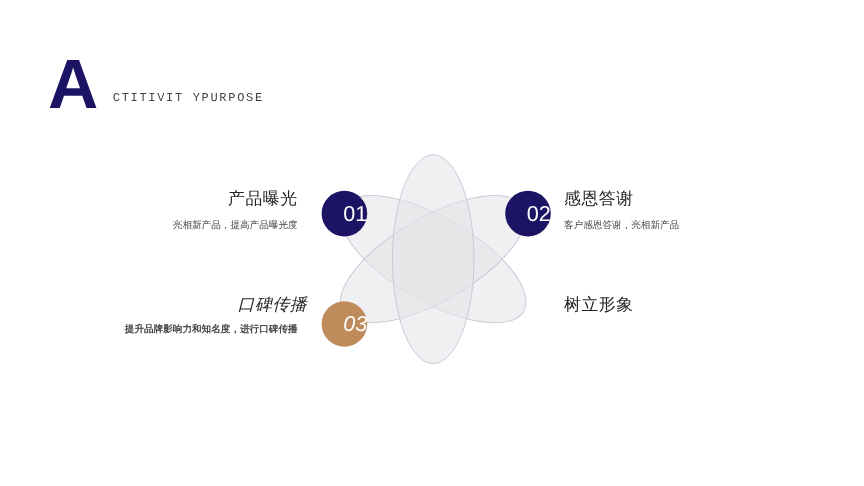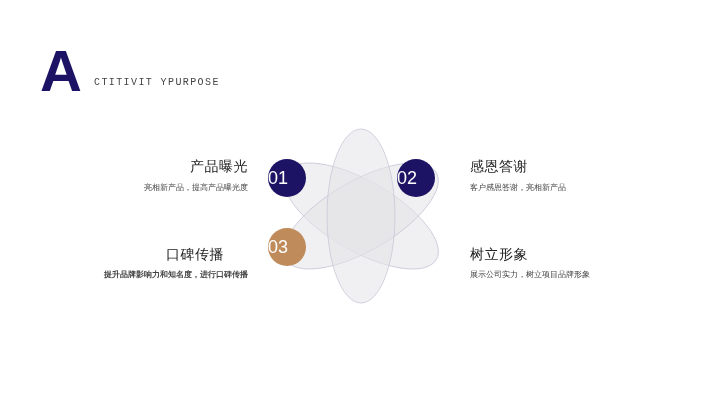--- a/index.html
+++ b/index.html
@@ -55,21 +55,21 @@
     }
     .badge {
       position: absolute;
       width: 38px;
       height: 38px;
       border-radius: 50%;
       color: #ffffff;
       font-family: "Liberation Sans", sans-serif;
       font-size: 18px;
       line-height: 38px;
-      text-align: left;
+      text-align: right;
     }
     .badge.navy { background: #1d1365; }
     .badge.gold { background: #bf8b5b; }
     .item-title {
       position: absolute;
       font-size: 14px;
       line-height: 16px;
       color: #222222;
       font-weight: normal;
       letter-spacing: 0.5px;
@@ -97,24 +97,23 @@
       <ellipse cx="361" cy="216" rx="87" ry="35" transform="rotate(30 361 216)" fill="#e4e4e8" fill-opacity="0.55" stroke="#c8c8d8" stroke-width="0.8"></ellipse>
       <ellipse cx="361" cy="216" rx="87" ry="35" transform="rotate(-30 361 216)" fill="#e4e4e8" fill-opacity="0.55" stroke="#c8c8d8" stroke-width="0.8"></ellipse>
       <ellipse cx="361" cy="216" rx="34" ry="87" fill="#e4e4e8" fill-opacity="0.55" stroke="#c8c8d8" stroke-width="0.8"></ellipse>
     </g>
   </svg>
 
   <div class="badge navy" style="left:268px; top:159px;">01</div>
   <div class="item-title right-align" style="right:472px; top:158px;">产品曝光</div>
   <div class="item-desc right-align" style="right:472px; top:183px;">亮相新产品，提高产品曝光度</div>
 
-  <div class="badge navy" style="left:397px; top:159px;">02</div>
+  <div class="badge navy" style="left:421px; top:159px;">02</div>
   <div class="item-title" style="left:470px; top:158px;text-align:center;">感恩答谢</div>
   <div class="item-desc" style="left:470px; top:183px;">客户感恩答谢，亮相新产品</div>
 
-  <div class="badge gold" style="left:268px; top:228px;">03</div>
-  <div class="item-title right-align" style="right:496px; top:246px;">口碑传播</div>
+  <div class="badge gold" style="left:268px; top:251px;font-style:italic;">03</div>
+  <div class="item-title right-align" style="right:464px; top:246px;font-style:italic;">口碑传播</div>
   <div class="item-desc right-align" style="right:472px; top:270px;font-weight:bold;">提升品牌影响力和知名度，进行口碑传播</div>
 
   <div class="item-title" style="left:470px; top:246px;">树立形象</div>
-  <div class="item-desc" style="left:470px; top:270px;">展示公司实力，树立项目品牌形象</div>
 
 </div>
 
 </body></html>

